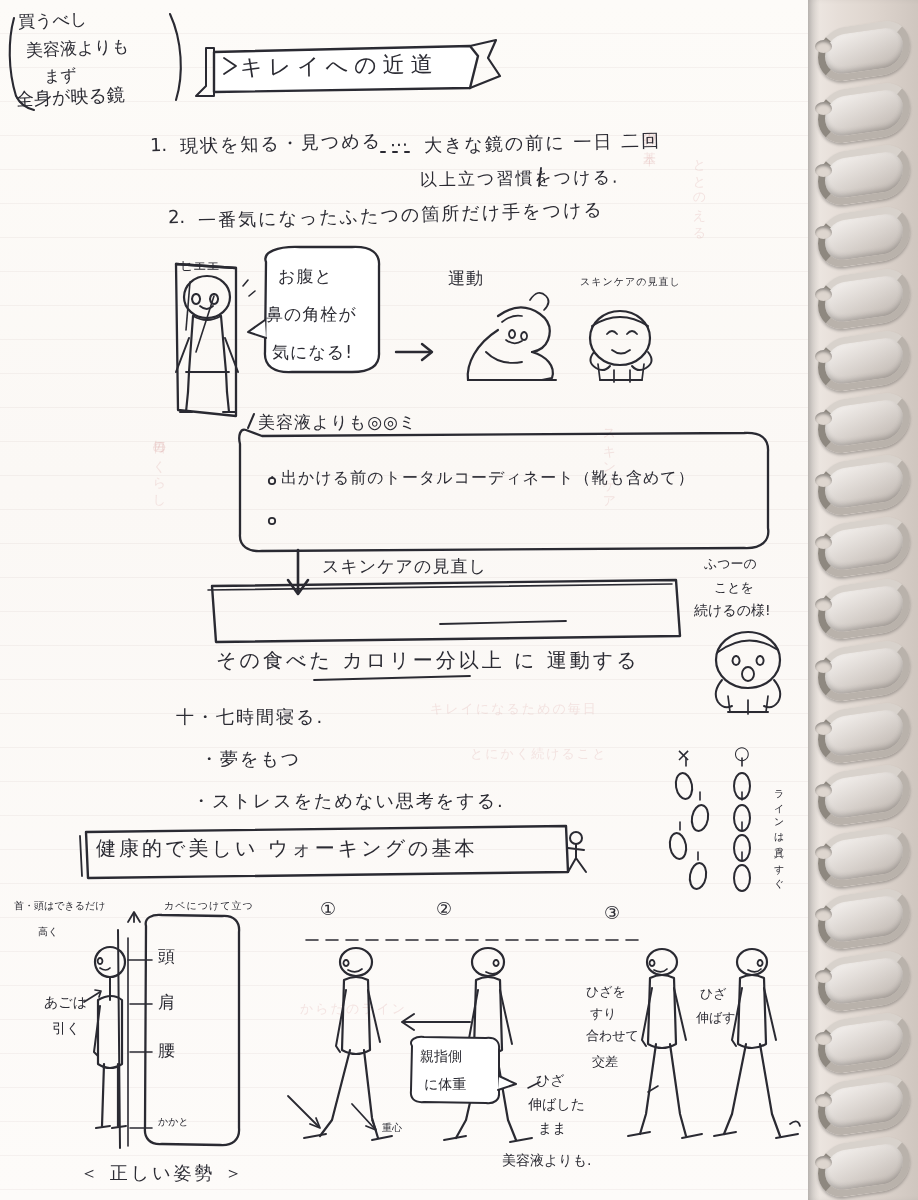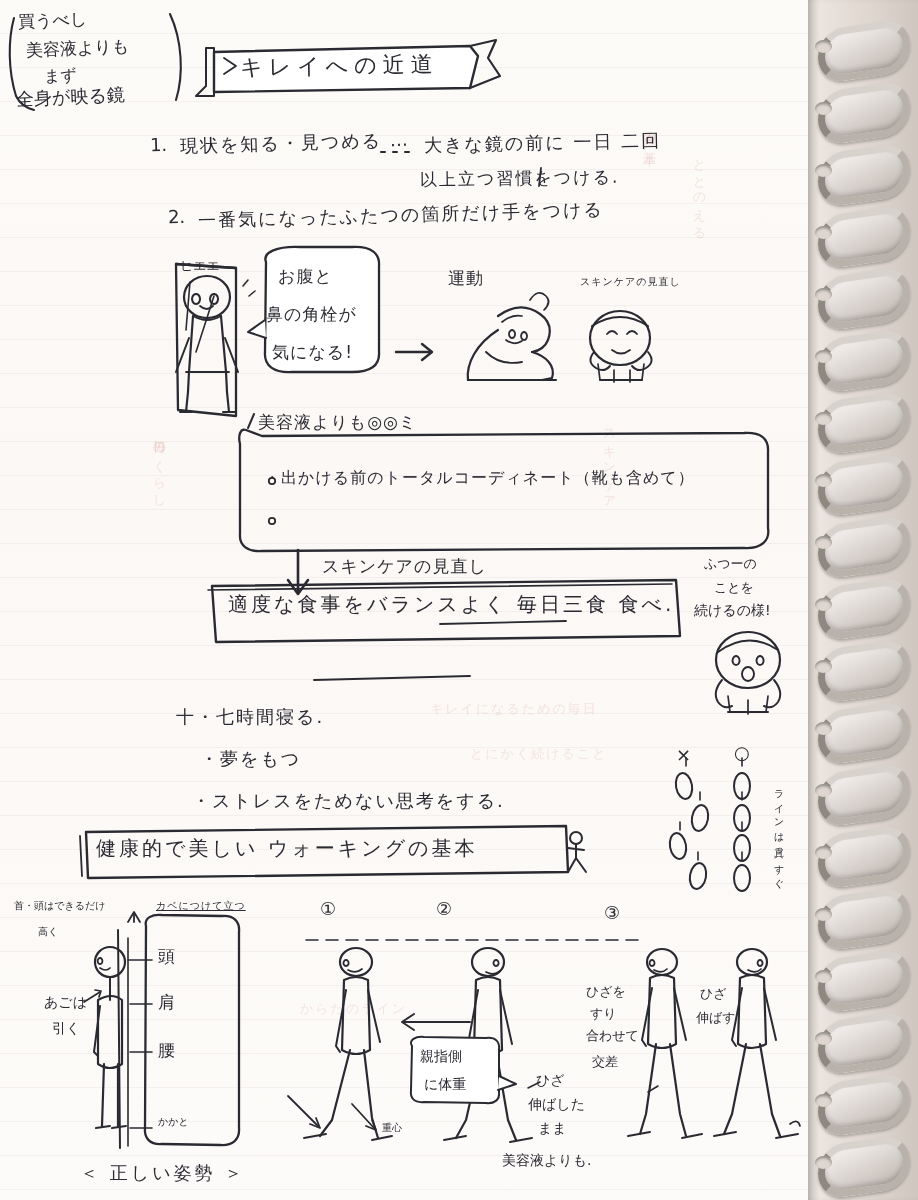--- a/index.html
+++ b/index.html
@@ -352,41 +352,41 @@
   <div class="hw s17" style="left:278px; top:266px; letter-spacing:1px;">お腹と</div>
   <div class="hw s17" style="left:266px; top:304px; letter-spacing:1px;">鼻の角栓が</div>
   <div class="hw s17" style="left:272px; top:342px; letter-spacing:1px;">気になる!</div>
   <div class="hw s17" style="left:448px; top:268px; letter-spacing:1px;">運動</div>
   <div class="hw s15" style="left:580px; top:276px; letter-spacing:1px;">スキンケアの見直し</div>
 
   <div class="hw s17" style="left:258px; top:412px; letter-spacing:1px;">美容液よりも◎◎ミ</div>
   <div class="hw s16" style="left:264px; top:468px; letter-spacing:1px;">・出かける前のトータルコーディネート（靴も含めて）</div>
 
   <div class="hw s17" style="left:322px; top:556px; letter-spacing:1px;">スキンケアの見直し</div>
-  <div class="hw s20" style="left:228px; top:592px; letter-spacing:3px;">適度な食事をバランスよく 毎日三食 食べ.</div>
+  <div class="hw s20" style="left:216px; top:648px; letter-spacing:3px;">その食べた カロリー分以上 に 運動する</div>
 
   <div class="hw s13" style="left:704px; top:556px;">ふつーの</div>
   <div class="hw s13" style="left:714px; top:580px;">ことを</div>
   <div class="hw s14" style="left:694px; top:602px;">続けるの様!</div>
 
   <div class="hw s18" style="left:176px; top:706px; letter-spacing:2px;">十・七時間寝る.</div>
   <div class="hw s18" style="left:200px; top:748px; letter-spacing:2px;">・夢をもつ</div>
   <div class="hw s20" style="left:96px; top:836px; letter-spacing:3px;">健康的で美しい ウォーキングの基本</div>
 
   <div class="hw s18" style="left:192px; top:790px; letter-spacing:2px;">・ストレスをためない思考をする.</div>
 
   <div class="hw s18" style="left:676px; top:744px;">×</div>
   <div class="hw s18" style="left:734px; top:742px;">○</div>
   <div class="hw s15 vert" style="left:772px; top:782px; letter-spacing:3px;">ラインは真っすぐ</div>
 
   <div class="hw s15" style="left:14px; top:900px;">首・頭はできるだけ</div>
   <div class="hw s15" style="left:38px; top:926px;">高く</div>
   <div class="hw s14" style="left:44px; top:994px;">あごは</div>
   <div class="hw s14" style="left:52px; top:1020px;text-align:right;">引く</div>
-  <div class="hw s15" style="left:156px; top:900px; letter-spacing:1px;text-decoration:underline;">カベにつけて立つ</div>
+  <div class="hw s15" style="left:164px; top:900px; letter-spacing:1px;">カベにつけて立つ</div>
   <div class="hw s17" style="left:158px; top:946px;">頭</div>
   <div class="hw s17" style="left:158px; top:992px;">肩</div>
   <div class="hw s17" style="left:158px; top:1040px;">腰</div>
   <div class="hw s15" style="left:158px; top:1116px;">かかと</div>
   <div class="hw s18" style="left:80px; top:1162px; letter-spacing:3px;">＜ 正しい姿勢 ＞</div>
 
   <div class="hw s18" style="left:320px; top:898px;">①</div>
   <div class="hw s18" style="left:436px; top:898px;">②</div>
   <div class="hw s18" style="left:604px; top:902px;">③</div>
 

